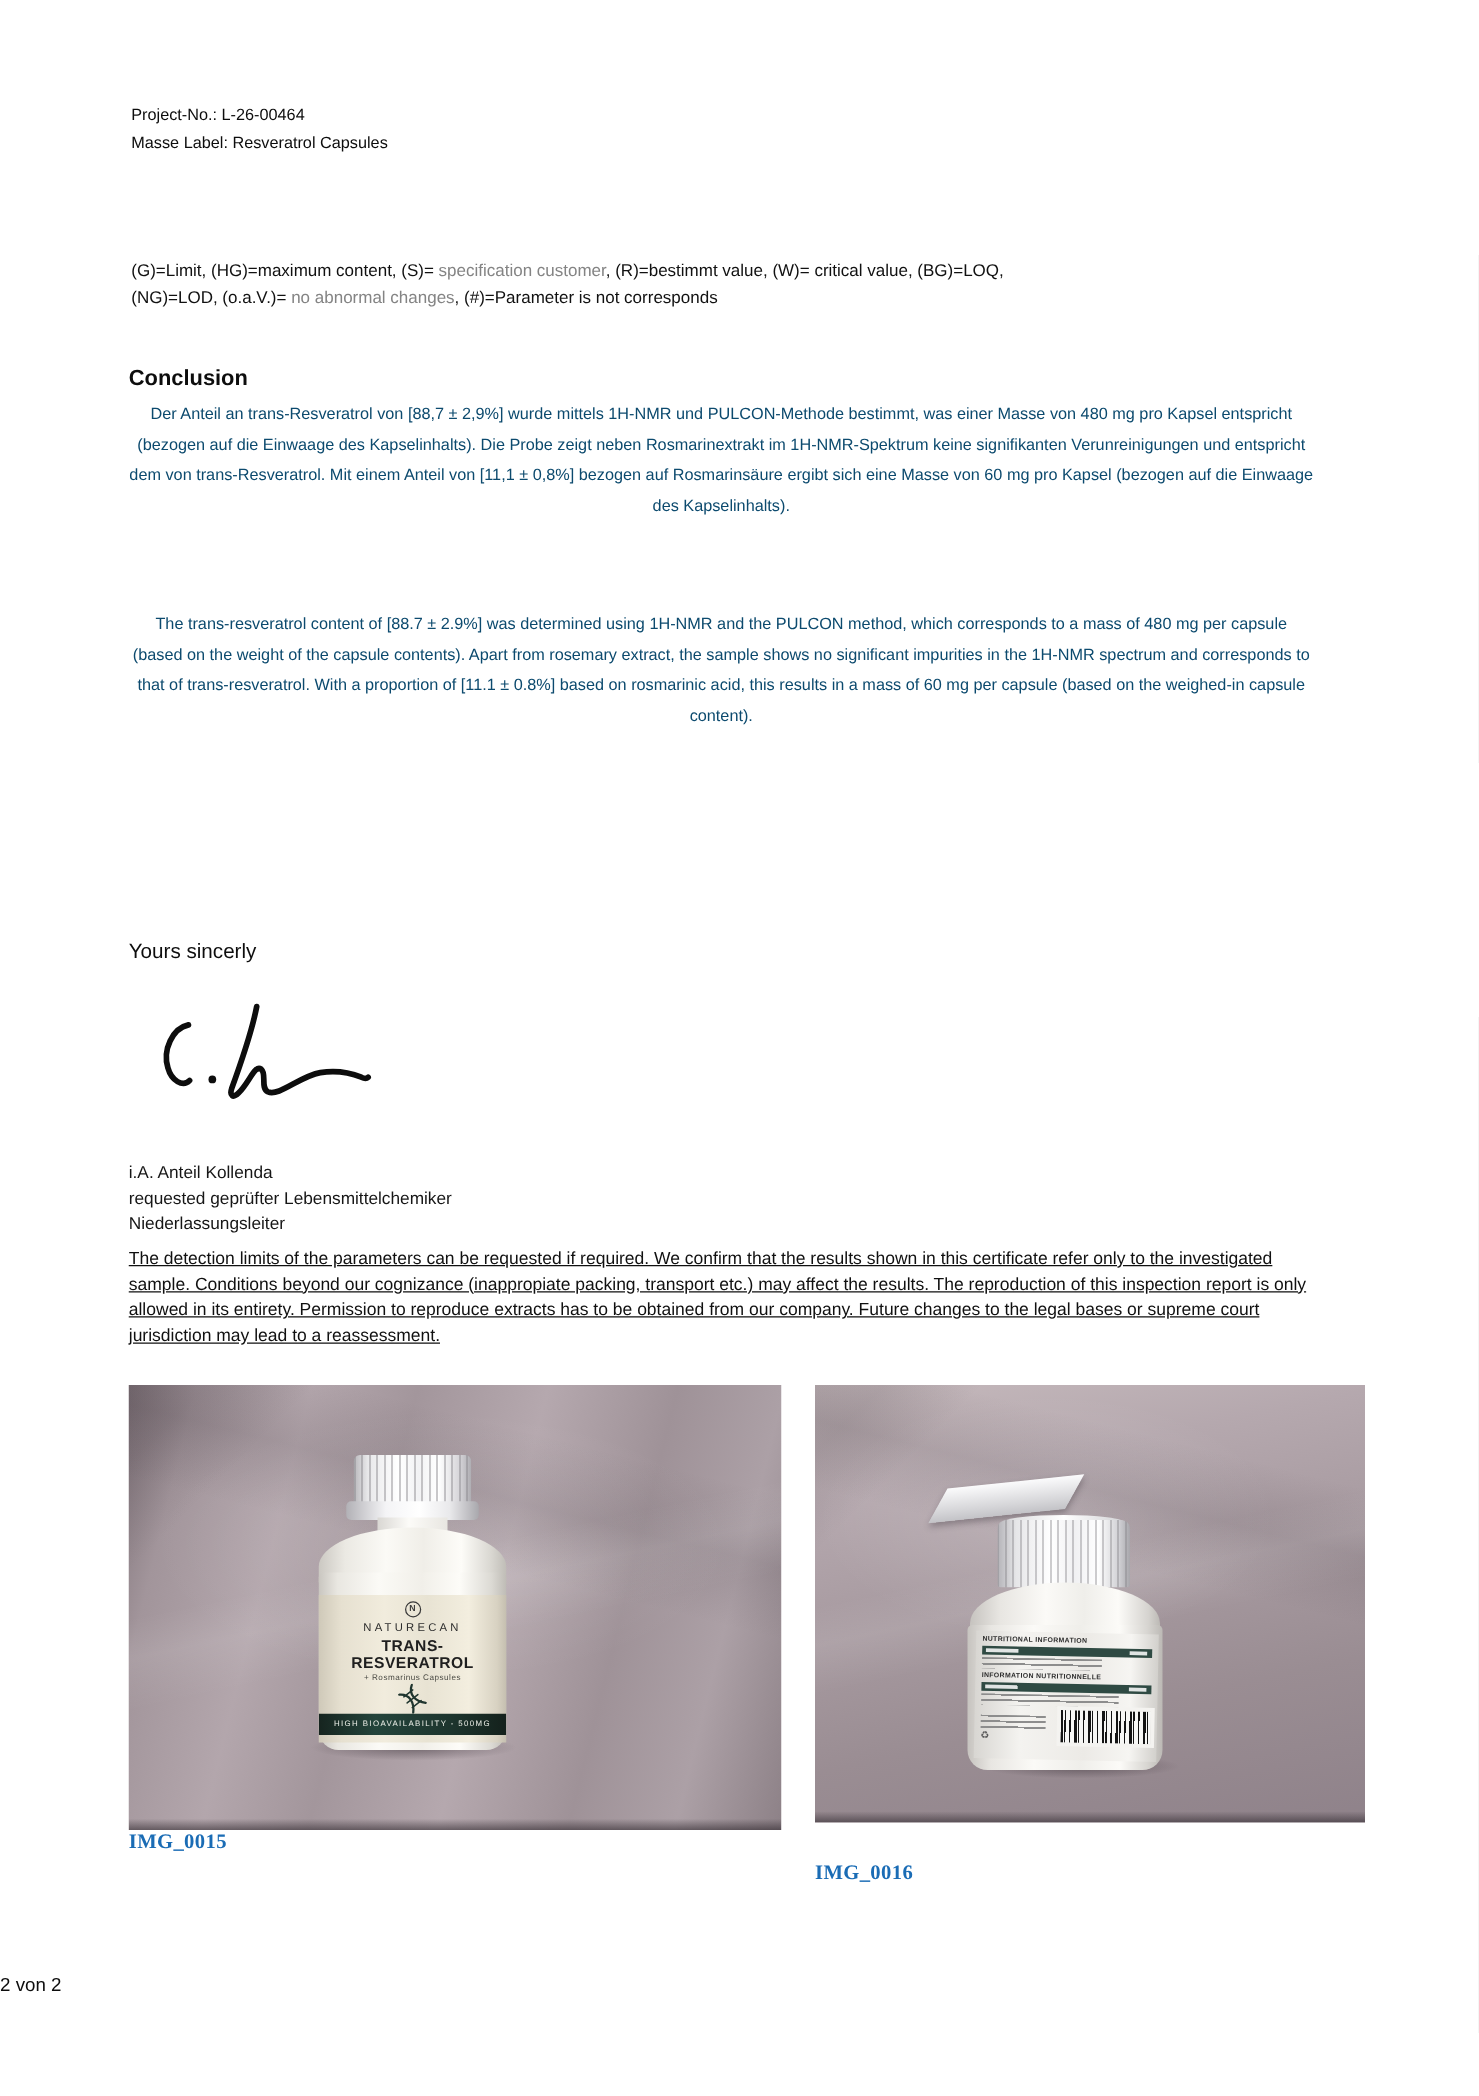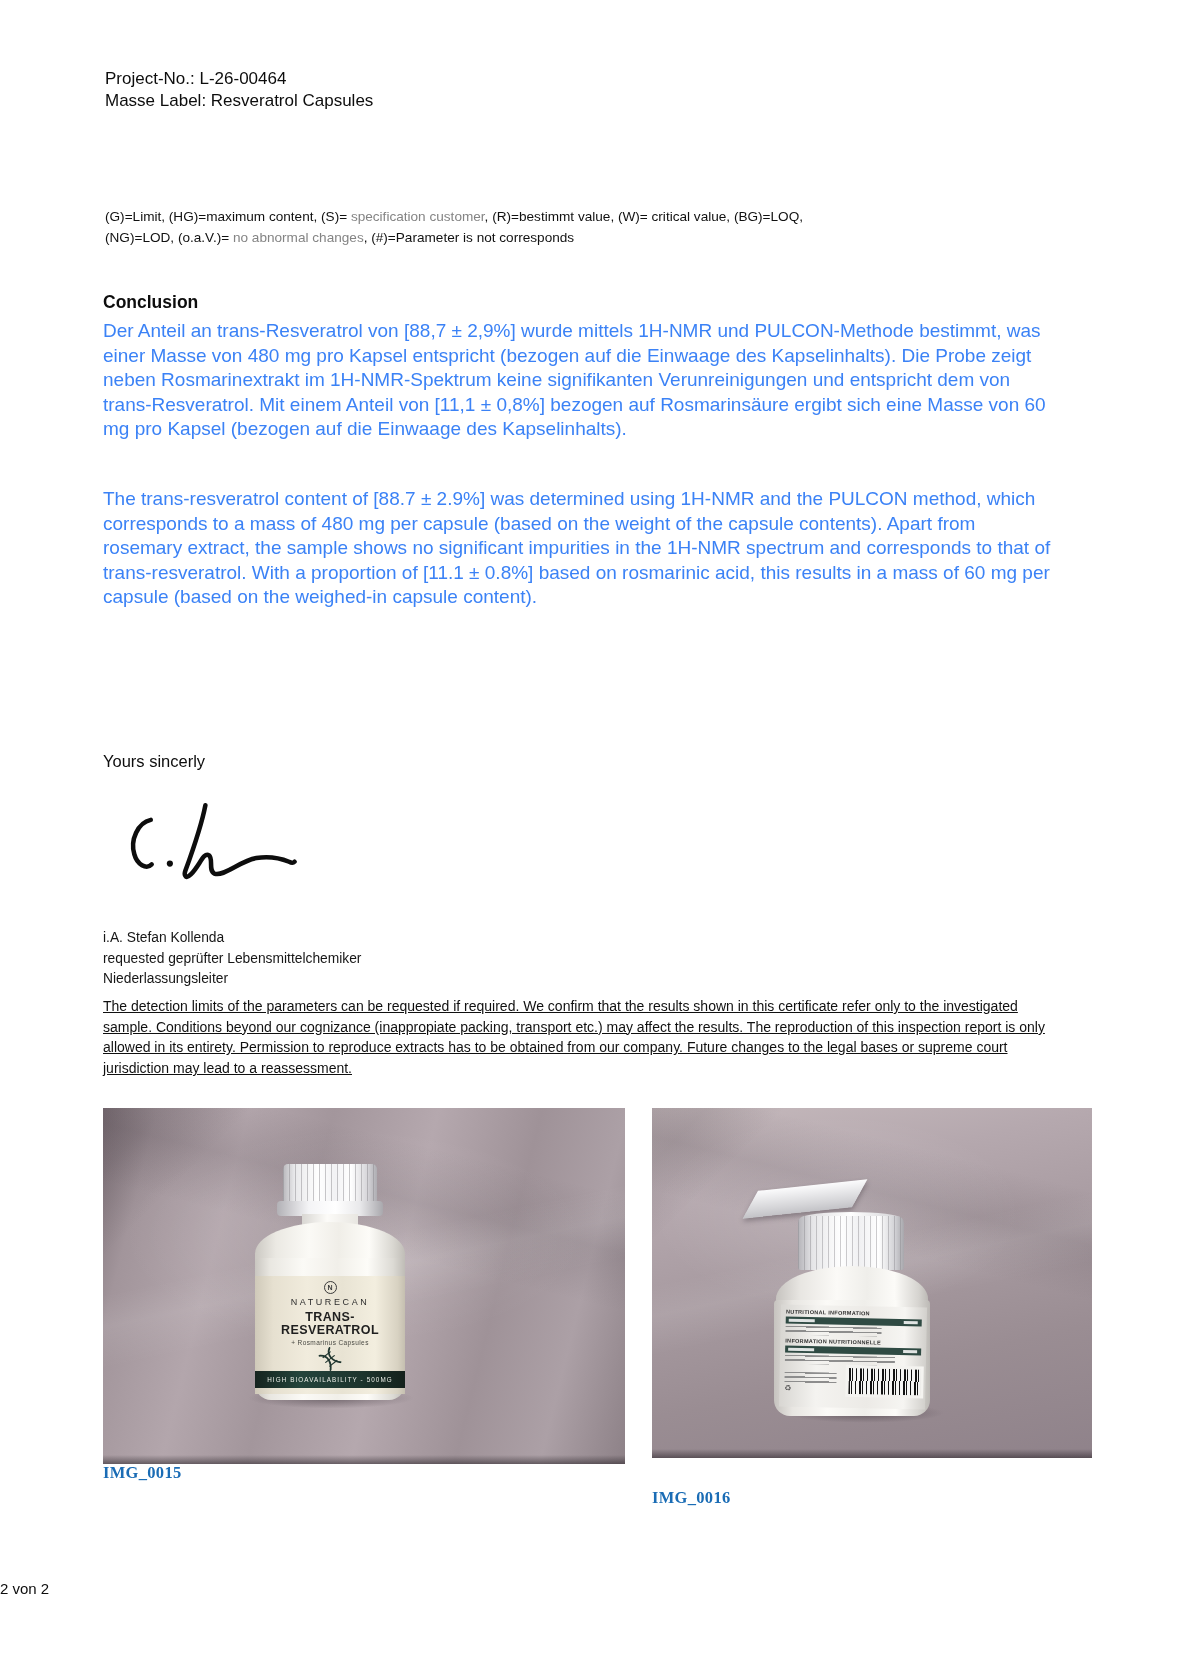--- a/index.html
+++ b/index.html
@@ -8,25 +8,25 @@
     width:1183px;height:1677px;
     background:#ffffff;
     font-family:"Liberation Sans", sans-serif;
     color:#0d0d0d;
     overflow:hidden;
     margin:0 auto;
   }
   .abs{position:absolute;}
 
   
-  .header-block{left:105px;top:68px;font-size:17px;line-height:22px;}
+  .header-block{left:105px;top:81px;font-size:13px;line-height:22px;}
   .legend-block{left:105px;top:206px;width:900px;font-size:13.6px;line-height:21px;color:#111;}
   .legend-gray{color:#848484;}
   .conclusion-heading{left:103px;top:292px;font-size:17.5px;font-weight:bold;}
-  .para{left:103px;width:948px;font-size:19px;line-height:24.6px;color:#3b82f6;}
+  .para{left:103px;width:948px;font-size:13px;line-height:24.6px;color:#0c4a6e;text-align:center;}
   .para-de{top:319px;}
   .para-en{top:487px;}
   .salutation{left:103px;top:752px;font-size:16.5px;}
   .signer-block{left:103px;top:928px;font-size:13.8px;line-height:20.5px;color:#161616;}
   .disclaimer{left:103px;top:996px;width:952px;font-size:14px;line-height:20.7px;color:#101010;text-decoration:underline;}
   .footer{left:0;top:1580px;width:100%;text-align:left;font-size:15px;}
   .signature-wrap{left:118px;top:793px;width:182px;height:112px;}
 
   
   .caption{
@@ -177,21 +177,21 @@
     <svg viewBox="0 0 200 120" width="182" height="112">
       <g fill="none" stroke="#0d0d0d" stroke-linecap="round" stroke-linejoin="round">
         <path stroke-width="5" d="M36,28 C22,31 13,50 18,66 C21,77 31,83 37,77"></path>
         <path stroke-width="5" d="M96,12 C92,33 82,62 74,84 C72,90 75,93 80,88 C90,78 94,63 100,67 C105,71 99,84 106,87 C116,91 134,73 152,70 C170,67 183,72 188,74 C191,75.5 193,75 194,74"></path>
       </g>
       <circle cx="57" cy="76" r="3.4" fill="#0d0d0d"></circle>
     </svg>
   </div>
 
   <div class="abs signer-block">
-    <div>i.A. Stefan Kollenda</div>
+    <div>i.A. Anteil Kollenda</div>
     <div>requested geprüfter Lebensmittelchemiker</div>
     <div>Niederlassungsleiter</div>
   </div>
 
   <div class="abs disclaimer">The detection limits of the parameters can be requested if required. We confirm that the results shown in this certificate refer only to the investigated sample. Conditions beyond our cognizance (inappropiate packing, transport etc.) may affect the results. The reproduction of this inspection report is only allowed in its entirety. Permission to reproduce extracts has to be obtained from our company. Future changes to the legal bases or supreme court jurisdiction may lead to a reassessment.</div>
 
   <div class="abs photo photo-1">
     <div class="abs bottle-shadow" style="left:118px;top:276px;width:220px;height:28px;"></div>
     <div class="abs b1-cap"></div>
     <div class="abs b1-capflange"></div>

